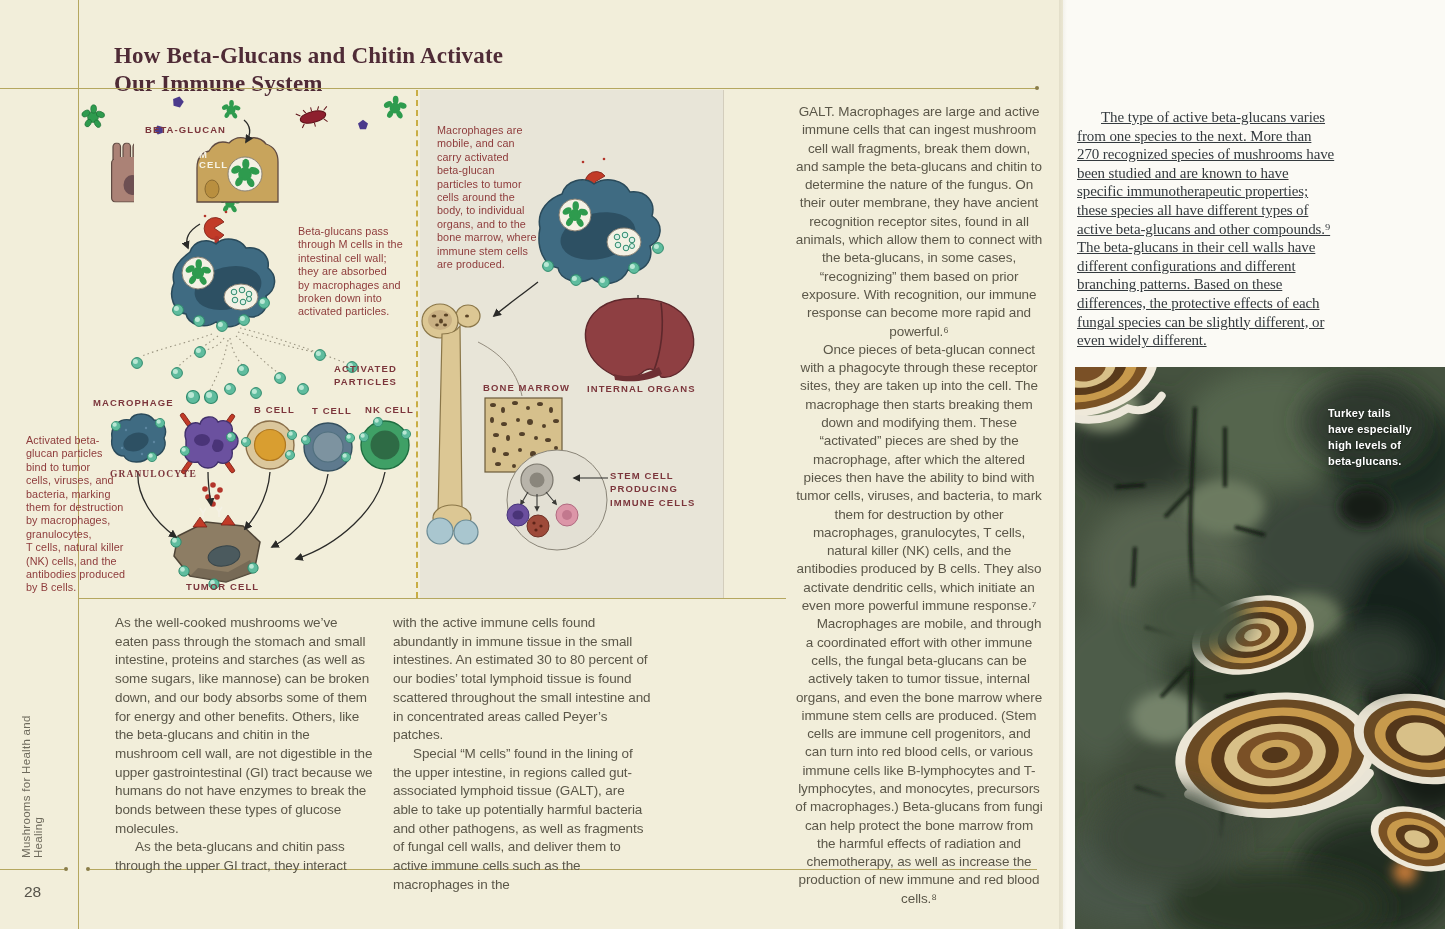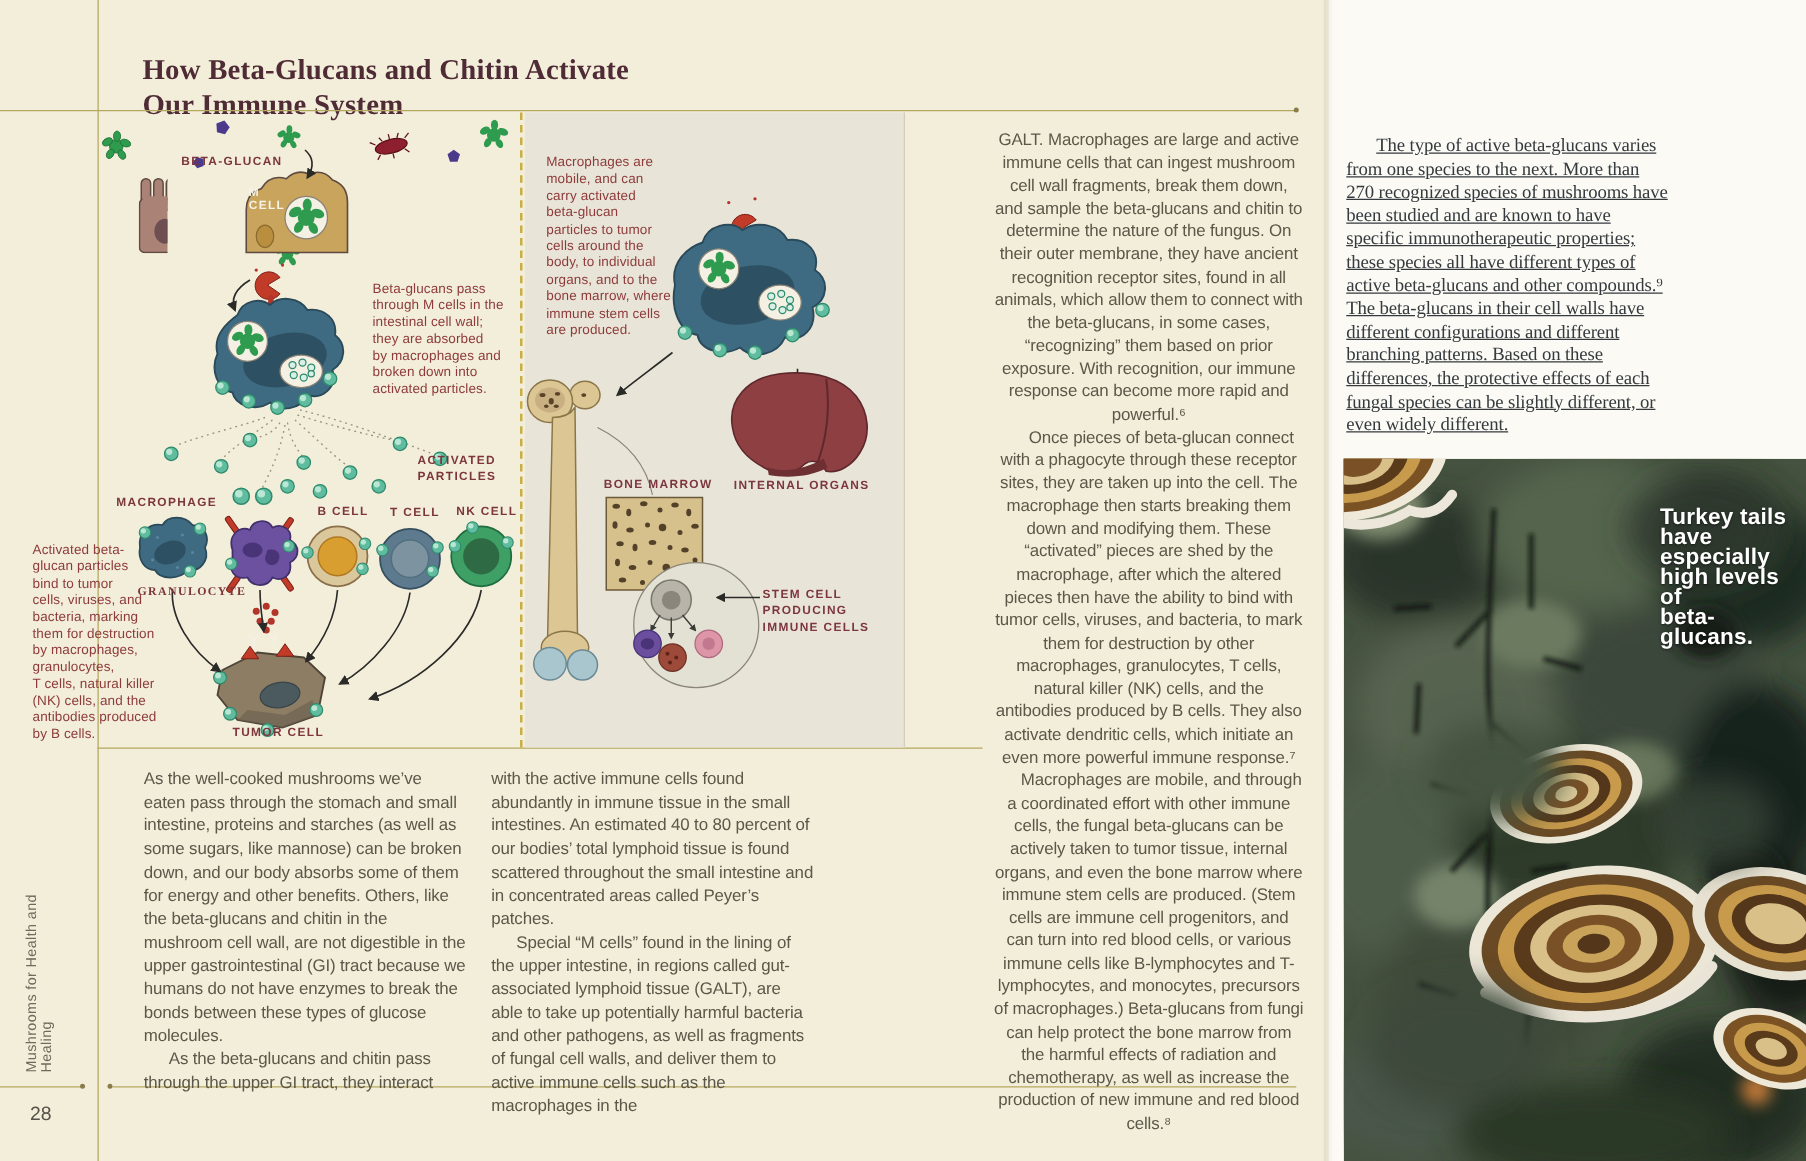--- a/index.html
+++ b/index.html
@@ -25,21 +25,21 @@
   .dcaption{position:absolute;font-size:10.8px;font-weight:400;color:#8e3b3b;line-height:13.4px;
       white-space:pre-line;letter-spacing:.1px;}
   .bodycol{position:absolute;font-size:13.5px;line-height:18.7px;color:#5b5749;letter-spacing:-.1px;}
   .bodycol p{margin:0;}
   .bodycol p.ind{text-indent:20px;}
   .serifcol{position:absolute;font-family:"Liberation Serif","DejaVu Serif",serif;
       font-size:15px;line-height:18.6px;color:#343a3e;letter-spacing:-.1px;}
   .serifcol p{margin:0;text-indent:24px;text-decoration:underline;}
   .photo{position:absolute;left:1075px;top:367px;width:370px;height:562px;}
   .photo svg{display:block;}
-  .photo-caption{position:absolute;left:253px;top:38px;width:110px;font-size:18px;font-weight:700;
+  .photo-caption{position:absolute;left:253px;top:38px;width:110px;font-size:11px;font-weight:700;
       color:#ffffff;line-height:16px;white-space:pre-line;letter-spacing:.2px;
       text-shadow:0 1px 2px rgba(0,0,0,.55);}
   .spine{position:absolute;left:20px;top:682px;height:176px;writing-mode:vertical-rl;
       transform:rotate(180deg);font-size:11.5px;color:#6e6a5c;letter-spacing:.3px;}
   .pageno{position:absolute;left:24px;top:883px;font-size:15.5px;color:#56534a;}
 </style>
 </head>
 <body>
 
 <div class="page">
@@ -435,21 +435,21 @@
     <div class="dlabel" style="left:532px;top:379px;">STEM CELL
 PRODUCING
 IMMUNE CELLS</div>
   </div>
 
   <div class="bodycol" style="left:115px;top:614px;width:258px;">
     <p>As the well-cooked mushrooms we’ve eaten pass through the stomach and small intestine, proteins and starches (as well as some sugars, like mannose) can be broken down, and our body absorbs some of them for energy and other benefits. Others, like the beta-glucans and chitin in the mushroom cell wall, are not digestible in the upper gastrointestinal (GI) tract because we humans do not have enzymes to break the bonds between these types of glucose molecules.</p>
     <p class="ind">As the beta-glucans and chitin pass through the upper GI tract, they interact</p>
   </div>
   <div class="bodycol" style="left:393px;top:614px;width:260px;">
-    <p>with the active immune cells found abundantly in immune tissue in the small intestines. An estimated 40 to 80 percent of our bodies’ total lymphoid tissue is found scattered throughout the small intestine and in concentrated areas called Peyer’s patches.</p>
+    <p>with the active immune cells found abundantly in immune tissue in the small intestines. An estimated 30 to 80 percent of our bodies’ total lymphoid tissue is found scattered throughout the small intestine and in concentrated areas called Peyer’s patches.</p>
     <p class="ind">Special “M cells” found in the lining of the upper intestine, in regions called gut-associated lymphoid tissue (GALT), are able to take up potentially harmful bacteria and other pathogens, as well as fragments of fungal cell walls, and deliver them to active immune cells such as the macrophages in the</p>
   </div>
   <div class="bodycol" style="left:795px;top:103px;width:248px;line-height:18.3px;text-align:center;">
     <p>GALT. Macrophages are large and active immune cells that can ingest mushroom cell wall fragments, break them down, and sample the beta-glucans and chitin to determine the nature of the fungus. On their outer membrane, they have ancient recognition receptor sites, found in all animals, which allow them to connect with the beta-glucans, in some cases, “recognizing” them based on prior exposure. With recognition, our immune response can become more rapid and powerful.⁶</p>
     <p class="ind">Once pieces of beta-glucan connect with a phagocyte through these receptor sites, they are taken up into the cell. The macrophage then starts breaking them down and modifying them. These “activated” pieces are shed by the macrophage, after which the altered pieces then have the ability to bind with tumor cells, viruses, and bacteria, to mark them for destruction by other macrophages, granulocytes, T cells, natural killer (NK) cells, and the antibodies produced by B cells. They also activate dendritic cells, which initiate an even more powerful immune response.⁷</p>
     <p class="ind">Macrophages are mobile, and through a coordinated effort with other immune cells, the fungal beta-glucans can be actively taken to tumor tissue, internal organs, and even the bone marrow where immune stem cells are produced. (Stem cells are immune cell progenitors, and can turn into red blood cells, or various immune cells like B-lymphocytes and T-lymphocytes, and monocytes, precursors of macrophages.) Beta-glucans from fungi can help protect the bone marrow from the harmful effects of radiation and chemotherapy, as well as increase the production of new immune and red blood cells.⁸</p>
   </div>
 
   <div class="serifcol" style="left:1077px;top:108px;width:260px;">
     <p>The type of active beta-glucans varies from one species to the next. More than 270 recognized species of mushrooms have been studied and are known to have specific immunotherapeutic properties; these species all have different types of active beta-glucans and other compounds.⁹ The beta-glucans in their cell walls have different configurations and different branching patterns. Based on these differences, the protective effects of each fungal species can be slightly different, or even widely different.</p>

